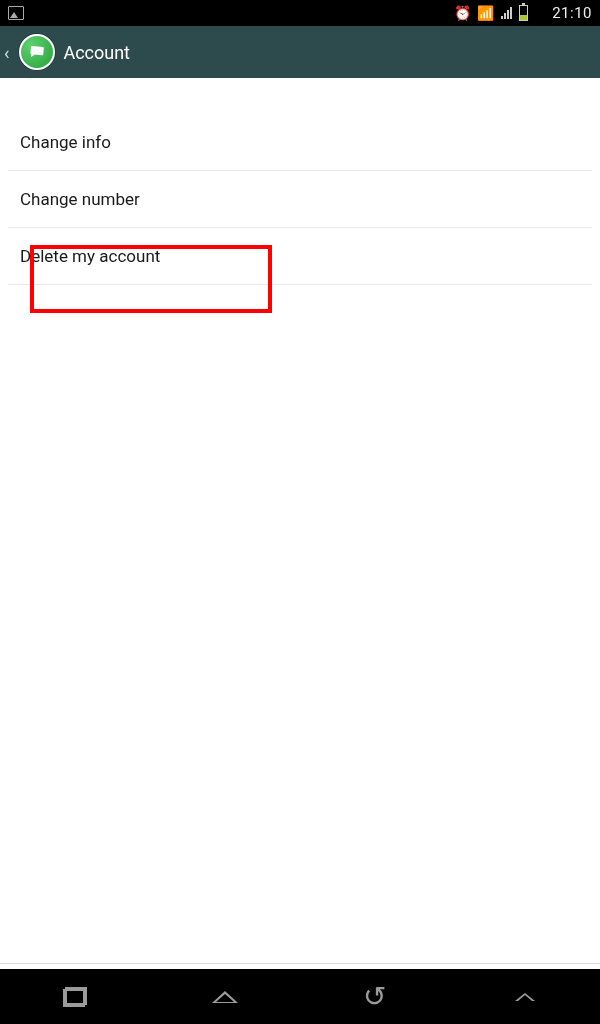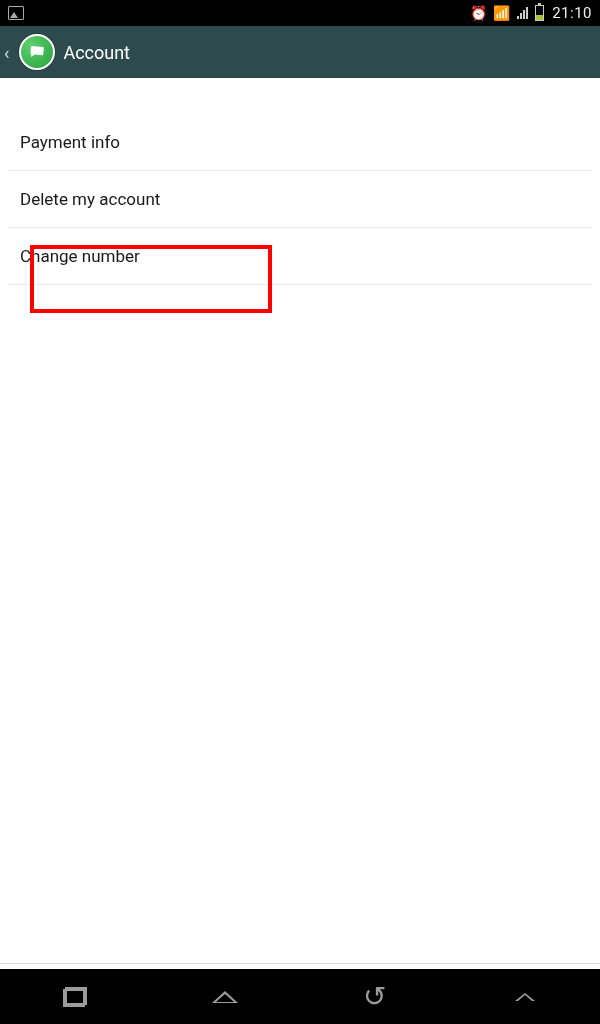--- a/index.html
+++ b/index.html
@@ -59,21 +59,21 @@
       width: 3px; height: 2px;
       background: #ccc;
     }
     .battery::after {
       content: "";
       position: absolute;
       bottom: 0; left: 0; right: 0;
       height: 5px;
       background: #a9c63a;
     }
-    .clock { color: #eee; font-size: 15px; letter-spacing: 0.5px; margin-left: 2px; }
+    .clock { color: #eee; font-size: 15px; letter-spacing: 0.5px; margin-left: 18px; }
 
     .app-bar {
       height: 52px;
       background: #2d4b4c;
       display: flex;
       align-items: center;
       padding-left: 2px;
       color: #fff;
       gap: 8px;
     }
@@ -207,28 +207,28 @@
     <svg width="22" height="22" viewBox="0 0 24 24">
         <path class="wa-bubble" d="M19 14c0 .6-.4 1-1 1h-8l-4 3v-3c-.6 0-1-.4-1-1V7c0-.6.4-1 1-1h12c.6 0 1 .4 1 1v7z" transform="rotate(5 12 12)"></path>
         <path fill="#25a239" d="M17 8.8c-.3-.2-.7-.1-.9.2-.2.3-.4.6-.6.9-.1.2-.3.2-.5.1-.9-.4-1.7-.9-2.3-1.7-.3-.3-.5-.7-.7-1.1-.1-.2 0-.3.1-.5.2-.2.4-.4.5-.6.2-.3.1-.7-.1-.9s-.5-.4-.9-.3c-.5.1-.9.5-1 1-.2.8 0 1.6.4 2.3.9 1.7 2.3 2.8 4.1 3.4.5.2 1 .2 1.5 0 .5-.2.8-.6.9-1.1.1-.4 0-.8-.3-1-.1 0-.1-.1-.2-.1z" opacity="0"></path>
       </svg>
   </span>
   <span class="app-title">Account</span>
 </div>
 
 <div class="list">
   <div class="item">
-    <span>Payment info</span>
+    <span>Change info</span>
+  </div>
+  <div class="item">
+    <span>Change number</span>
   </div>
   <div class="item">
     <span>Delete my account</span>
   </div>
-  <div class="item">
-    <span>Change number</span>
-  </div>
 </div>
 
 <div class="highlight-box"></div>
 
 <div class="nav-divider"></div>
 
 <div class="nav-bar">
   <div class="nav-btn">
     <div class="recent-sq"></div>
   </div>

